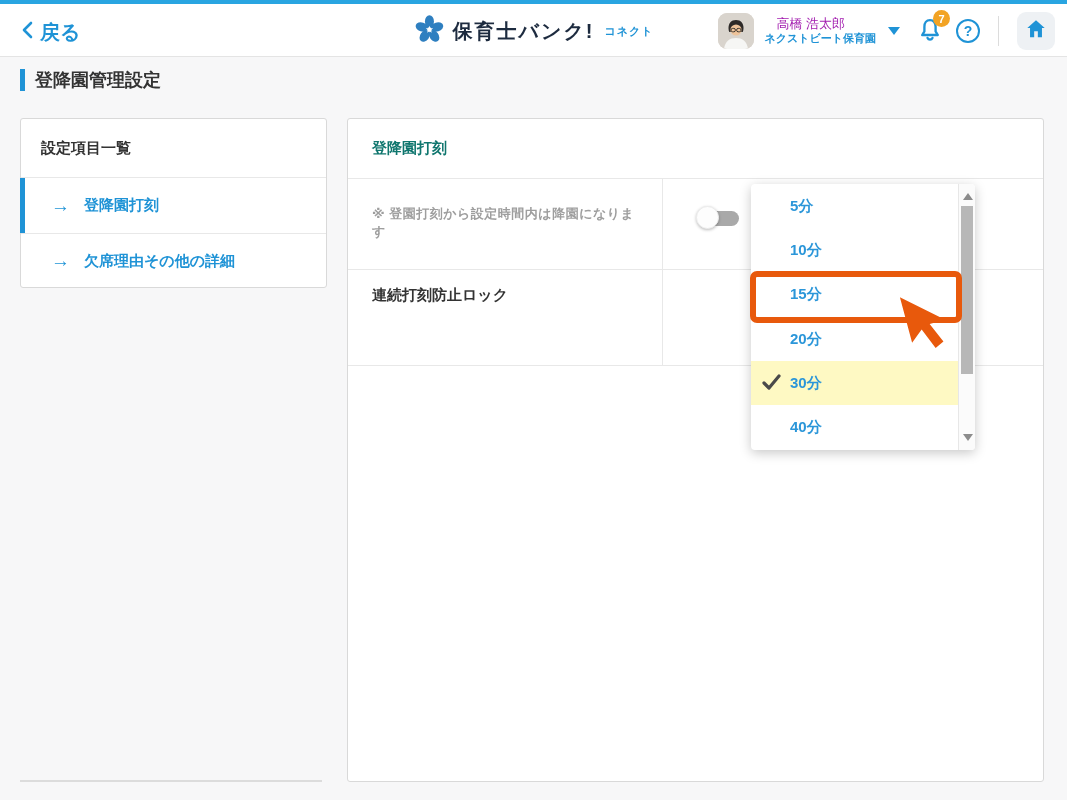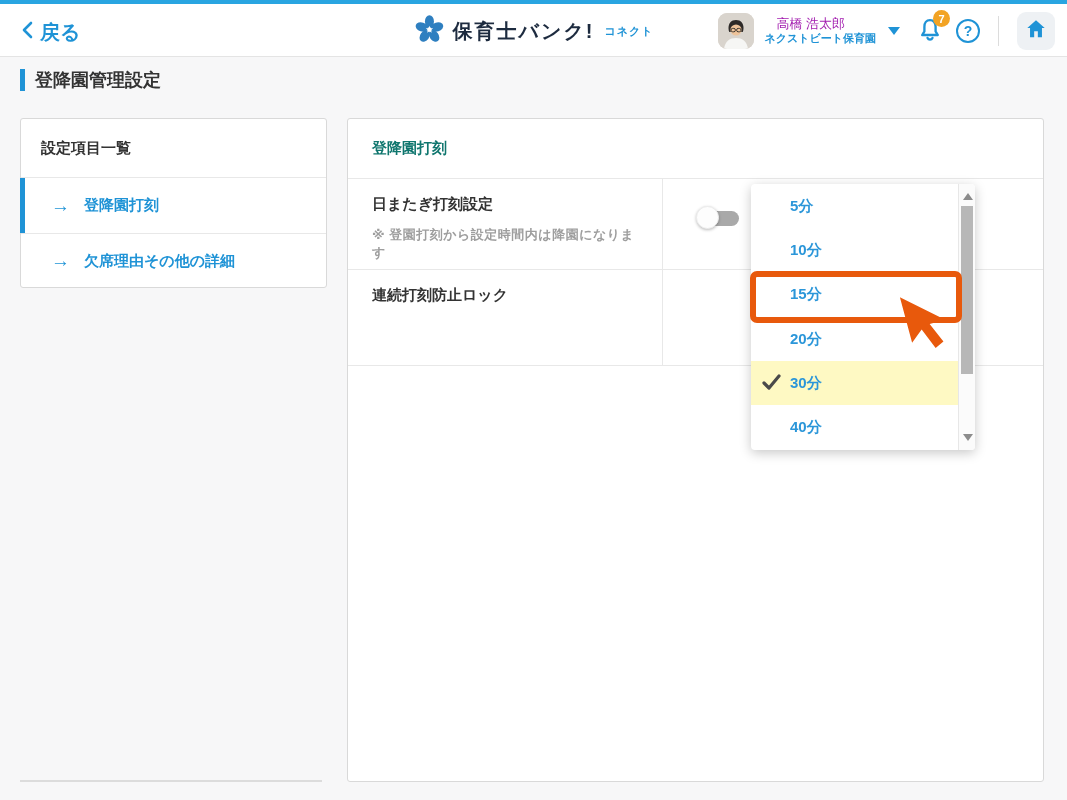--- a/index.html
+++ b/index.html
@@ -184,21 +184,20 @@
       <span class="label">欠席理由その他の詳細</span>
     </div>
   </div>
   <div class="sidebar-bottom-line"></div>
 
   <div class="card main-card">
     <div class="main-header">登降園打刻</div>
 
     <div class="main-row row-1">
       <div class="row-label-col">
-        <div class="row-label">日またぎ打刻設定</div>
         <div class="row-note">※ 登園打刻から設定時間内は降園になります</div>
       </div>
       <div class="row-control-col">
         <div class="toggle">
           <div class="toggle-track"></div>
           <div class="toggle-knob"></div>
         </div>
       </div>
     </div>
 

